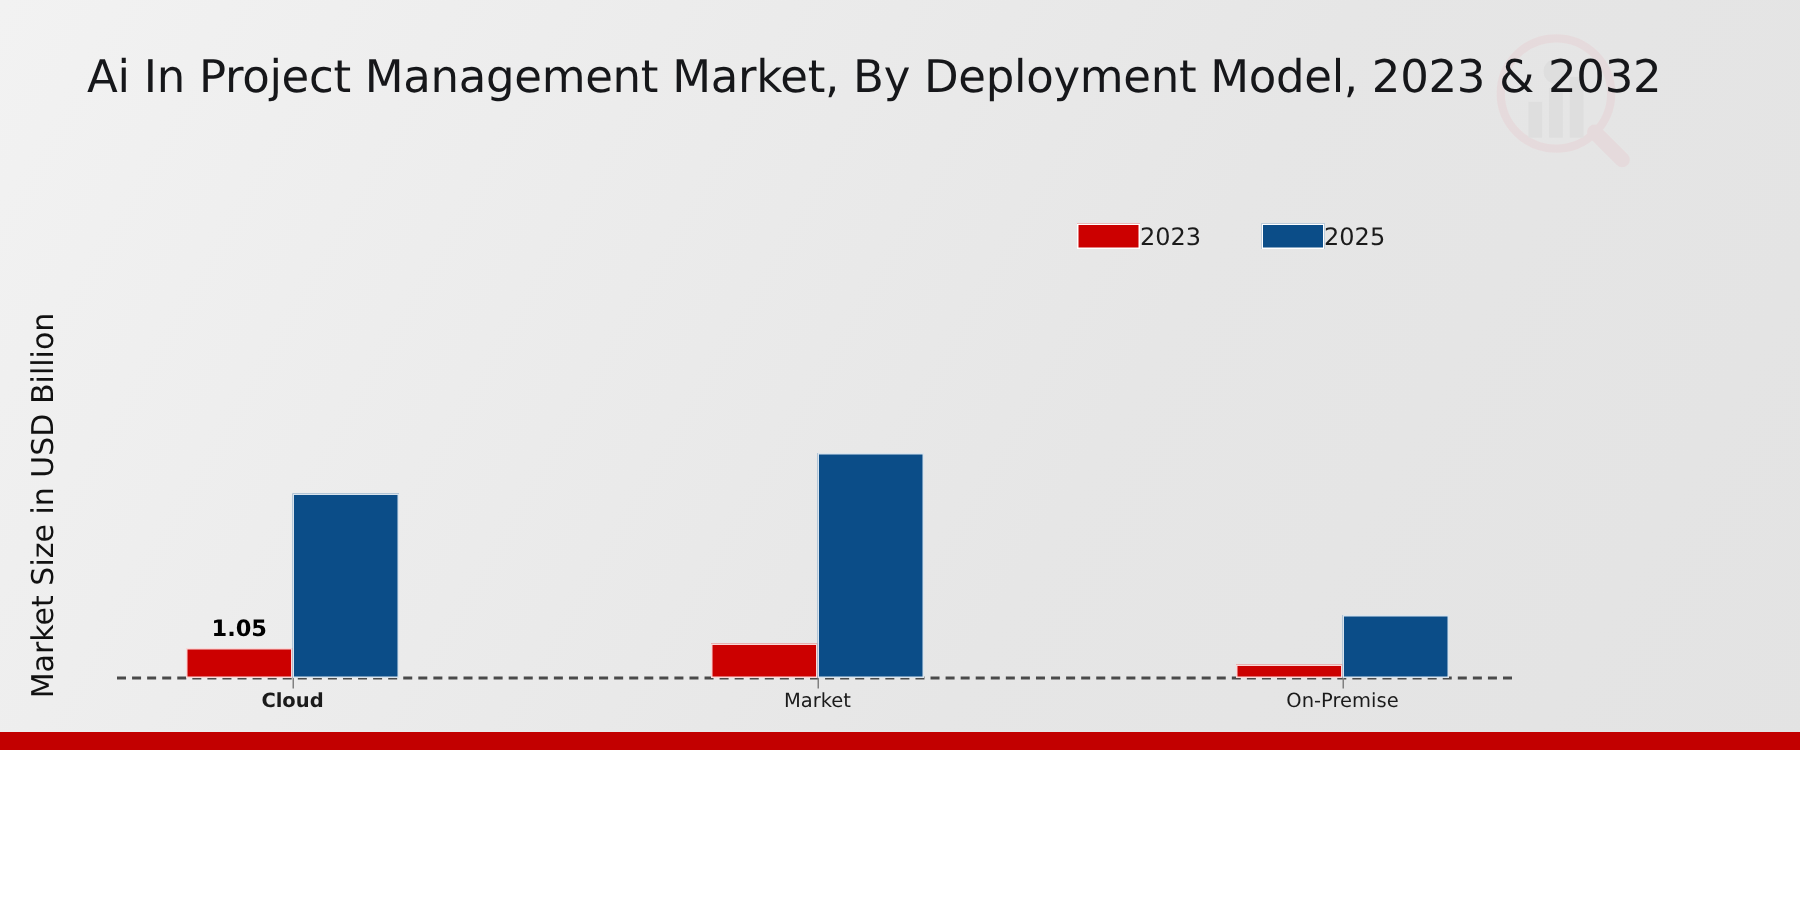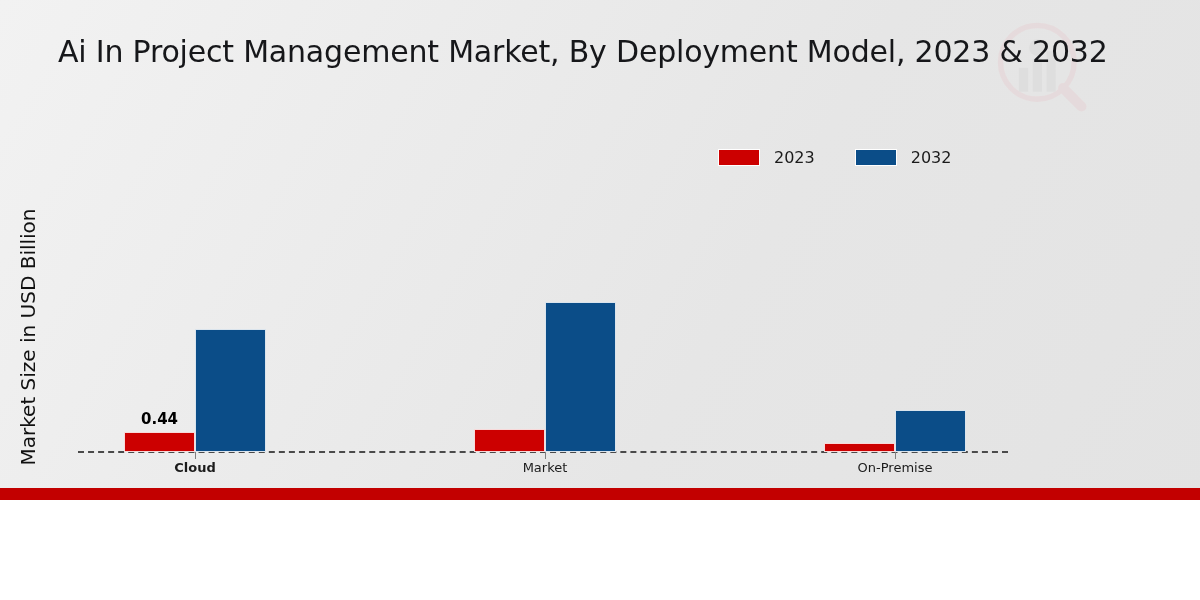--- a/index.html
+++ b/index.html
@@ -52,21 +52,20 @@
     position: absolute;
     left: 718px;
     top: 148px;
     display: flex;
     align-items: center;
     gap: 40px;
   }
   .legend-item {
     display: flex;
     align-items: center;
-    gap: 14px;
   }
   .legend-swatch {
     width: 42px;
     height: 17px;
     border: 1px solid #ffffff;
     box-sizing: border-box;
   }
   .legend-label {
     font-size: 16px;
     color: #1b1b1b;
@@ -167,21 +166,21 @@
 
   <div id="chart-title">Ai In Project Management Market, By Deployment Model, 2023 &amp; 2032</div>
 
   <div id="legend">
     <div class="legend-item">
       <span class="legend-swatch" style="background:#cc0000"></span>
       <span class="legend-label">2023</span>
     </div>
     <div class="legend-item">
       <span class="legend-swatch" style="background:#0b4d88"></span>
-      <span class="legend-label">2032</span>
+      <span class="legend-label">2025</span>
     </div>
   </div>
 
   <div id="y-axis-title">Market Size in USD Billion</div>
 
   <div id="plot">
     <div id="axis-line"></div>
     <div id="bars-layer">
         <div class="bar series-2023" title="Cloud 2023: 1.05" style="left: 124px; width: 71px; top: 431.998px; height: 20.0025px;"></div>
         <div class="bar series-2032" title="Cloud 2032: 6.46" style="left: 195px; width: 71px; top: 328.937px; height: 123.063px;"></div>
@@ -194,18 +193,18 @@
         <div class="tick" style="left: 195px;"></div>
         <div class="tick" style="left: 545px;"></div>
         <div class="tick" style="left: 895px;"></div>
       </div>
     <div id="cat-labels-layer">
         <div class="cat-label" style="left: 195px; font-weight: bold;">Cloud</div>
         <div class="cat-label" style="left: 545px;">Market</div>
         <div class="cat-label" style="left: 895px; text-align: right;">On-Premise</div>
       </div>
     <div id="value-labels-layer">
-        <div class="bar-value-label" style="left: 159.5px; top: 409.998px;">0.44</div>
+        <div class="bar-value-label" style="left: 159.5px; top: 409.998px;">1.05</div>
       </div>
   </div>
 
   <div id="footer-bar"></div>
 </div>
 
 </body></html>

